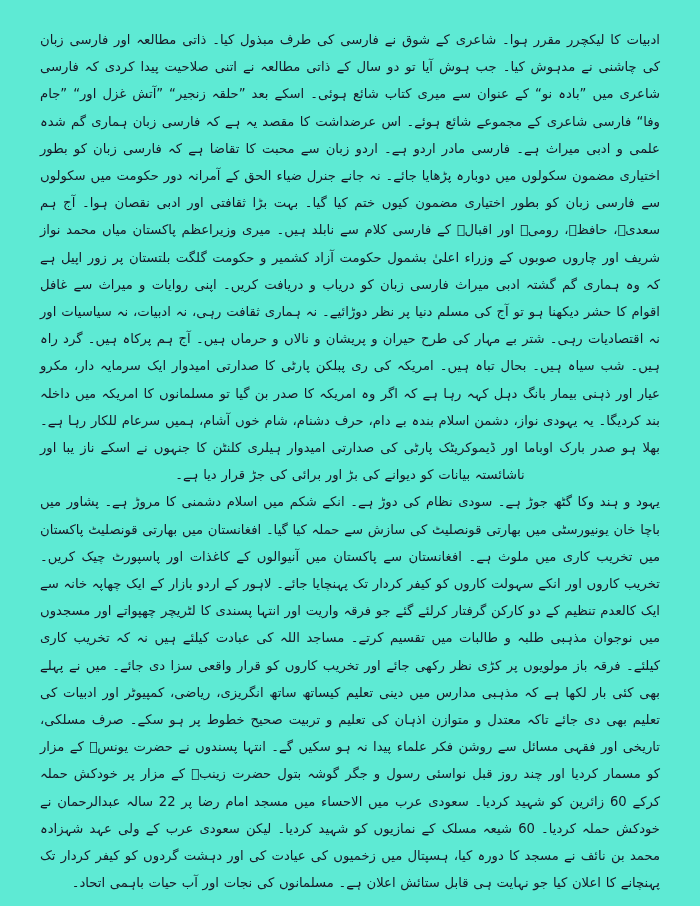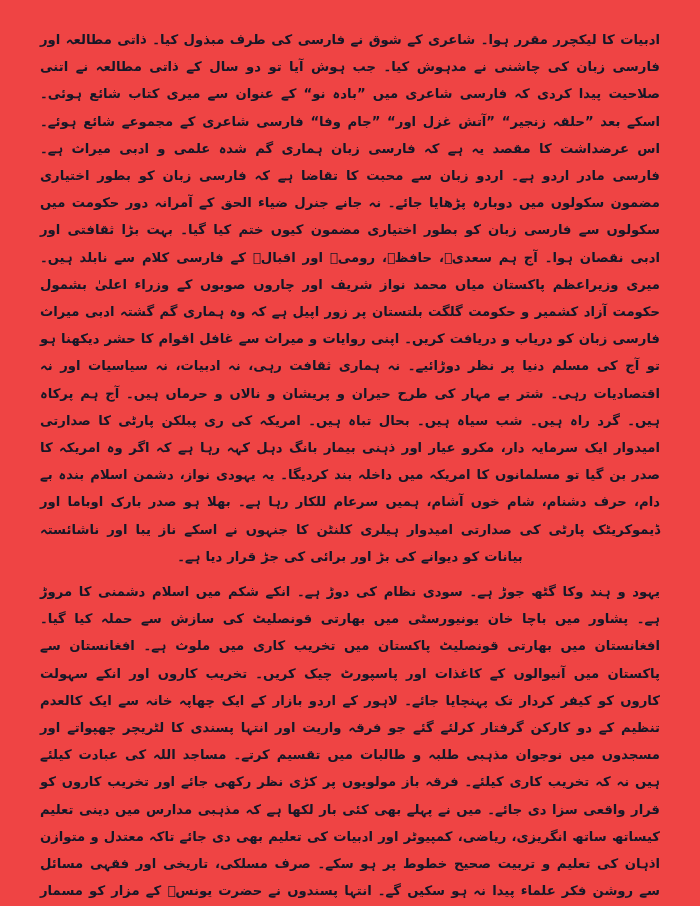--- a/index.html
+++ b/index.html
@@ -42,36 +42,36 @@
     line-height: 27.2px;
     color: #171726;
     margin: 0;
     padding: 0;
     letter-spacing: 0px;
     word-spacing: 0.5px;
     text-justify: inter-word;
   }
 
   .para + .para {
-    margin-top: 8px;
+    margin-top: 0px;
   }
 
   
   .para.p1 {
     text-align-last: center;
   }
 
   .para.p2 {
     text-align-last: right;
   }
 </style>
 </head>
 <body style="background: rgb(253, 253, 247);">
 
-<div id="page" dir="rtl" style="background: #ef4444; font-weight: bold;">
+<div id="page" dir="rtl" style="background: #5eead4;">
 
   <div id="article">
 
     <p class="para p1" style="color: rgb(23, 23, 38);">ادبیات کا لیکچرر مقرر ہوا۔ شاعری کے شوق نے فارسی کی طرف مبذول کیا۔ ذاتی مطالعہ اور فارسی زبان کی چاشنی نے مدہوش کیا۔ جب ہوش آیا تو دو سال کے ذاتی مطالعہ نے اتنی صلاحیت پیدا کردی کہ فارسی شاعری میں ”بادہ نو“ کے عنوان سے میری کتاب شائع ہوئی۔ اسکے بعد ”حلقہ زنجیر“ ”آتش غزل اور“ ”جام وفا“ فارسی شاعری کے مجموعے شائع ہوئے۔ اس عرضداشت کا مقصد یہ ہے کہ فارسی زبان ہماری گم شدہ علمی و ادبی میراث ہے۔ فارسی مادر اردو ہے۔ اردو زبان سے محبت کا تقاضا ہے کہ فارسی زبان کو بطور اختیاری مضمون سکولوں میں دوبارہ پڑھایا جائے۔ نہ جانے جنرل ضیاء الحق کے آمرانہ دور حکومت میں سکولوں سے فارسی زبان کو بطور اختیاری مضمون کیوں ختم کیا گیا۔ بہت بڑا ثقافتی اور ادبی نقصان ہوا۔ آج ہم سعدیؒ، حافظؒ، رومیؒ اور اقبالؒ کے فارسی کلام سے نابلد ہیں۔ میری وزیراعظم پاکستان میاں محمد نواز شریف اور چاروں صوبوں کے وزراء اعلیٰ بشمول حکومت آزاد کشمیر و حکومت گلگت بلتستان پر زور اپیل ہے کہ وہ ہماری گم گشتہ ادبی میراث فارسی زبان کو دریاب و دریافت کریں۔ اپنی روایات و میراث سے غافل اقوام کا حشر دیکھنا ہو تو آج کی مسلم دنیا پر نظر دوڑائیے۔ نہ ہماری ثقافت رہی، نہ ادبیات، نہ سیاسیات اور نہ اقتصادیات رہی۔ شتر بے مہار کی طرح حیران و پریشان و نالاں و حرماں ہیں۔ آج ہم پرکاہ ہیں۔ گرد راہ ہیں۔ شب سیاہ ہیں۔ بحال تباہ ہیں۔ امریکہ کی ری پبلکن پارٹی کا صدارتی امیدوار ایک سرمایہ دار، مکرو عیار اور ذہنی بیمار بانگ دہل کہہ رہا ہے کہ اگر وہ امریکہ کا صدر بن گیا تو مسلمانوں کا امریکہ میں داخلہ بند کردیگا۔ یہ یہودی نواز، دشمن اسلام بندہ بے دام، حرف دشنام، شام خوں آشام، ہمیں سرعام للکار رہا ہے۔ بھلا ہو صدر بارک اوباما اور ڈیموکریٹک پارٹی کی صدارتی امیدوار ہیلری کلنٹن کا جنہوں نے اسکے ناز یبا اور ناشائستہ بیانات کو دیوانے کی بڑ اور برائی کی جڑ قرار دیا ہے۔</p>
 
     <p class="para p2" style="color: rgb(23, 23, 38);">یہود و ہند وکا گٹھ جوڑ ہے۔ سودی نظام کی دوڑ ہے۔ انکے شکم میں اسلام دشمنی کا مروڑ ہے۔ پشاور میں باچا خان یونیورسٹی میں بھارتی قونصلیٹ کی سازش سے حملہ کیا گیا۔ افغانستان میں بھارتی قونصلیٹ پاکستان میں تخریب کاری میں ملوث ہے۔ افغانستان سے پاکستان میں آنیوالوں کے کاغذات اور پاسپورٹ چیک کریں۔ تخریب کاروں اور انکے سہولت کاروں کو کیفر کردار تک پہنچایا جائے۔ لاہور کے اردو بازار کے ایک چھاپہ خانہ سے ایک کالعدم تنظیم کے دو کارکن گرفتار کرلئے گئے جو فرقہ واریت اور انتہا پسندی کا لٹریچر چھپواتے اور مسجدوں میں نوجوان مذہبی طلبہ و طالبات میں تقسیم کرتے۔ مساجد اللہ کی عبادت کیلئے ہیں نہ کہ تخریب کاری کیلئے۔ فرقہ باز مولویوں پر کڑی نظر رکھی جائے اور تخریب کاروں کو قرار واقعی سزا دی جائے۔ میں نے پہلے بھی کئی بار لکھا ہے کہ مذہبی مدارس میں دینی تعلیم کیساتھ ساتھ انگریزی، ریاضی، کمپیوٹر اور ادبیات کی تعلیم بھی دی جائے تاکہ معتدل و متوازن اذہان کی تعلیم و تربیت صحیح خطوط پر ہو سکے۔ صرف مسلکی، تاریخی اور فقہی مسائل سے روشن فکر علماء پیدا نہ ہو سکیں گے۔ انتہا پسندوں نے حضرت یونسؑ کے مزار کو مسمار کردیا اور چند روز قبل نواسئی رسول و جگر گوشہ بتول حضرت زینبؓ کے مزار پر خودکش حملہ کرکے 60 زائرین کو شہید کردیا۔ سعودی عرب میں الاحساء میں مسجد امام رضا پر 22 سالہ عبدالرحمان نے خودکش حملہ کردیا۔ 60 شیعہ مسلک کے نمازیوں کو شہید کردیا۔ لیکن سعودی عرب کے ولی عہد شہزادہ محمد بن نائف نے مسجد کا دورہ کیا، ہسپتال میں زخمیوں کی عیادت کی اور دہشت گردوں کو کیفر کردار تک پہنچانے کا اعلان کیا جو نہایت ہی قابل ستائش اعلان ہے۔ مسلمانوں کی نجات اور آب حیات باہمی اتحاد۔</p>
 
   </div>
 
 </div>

